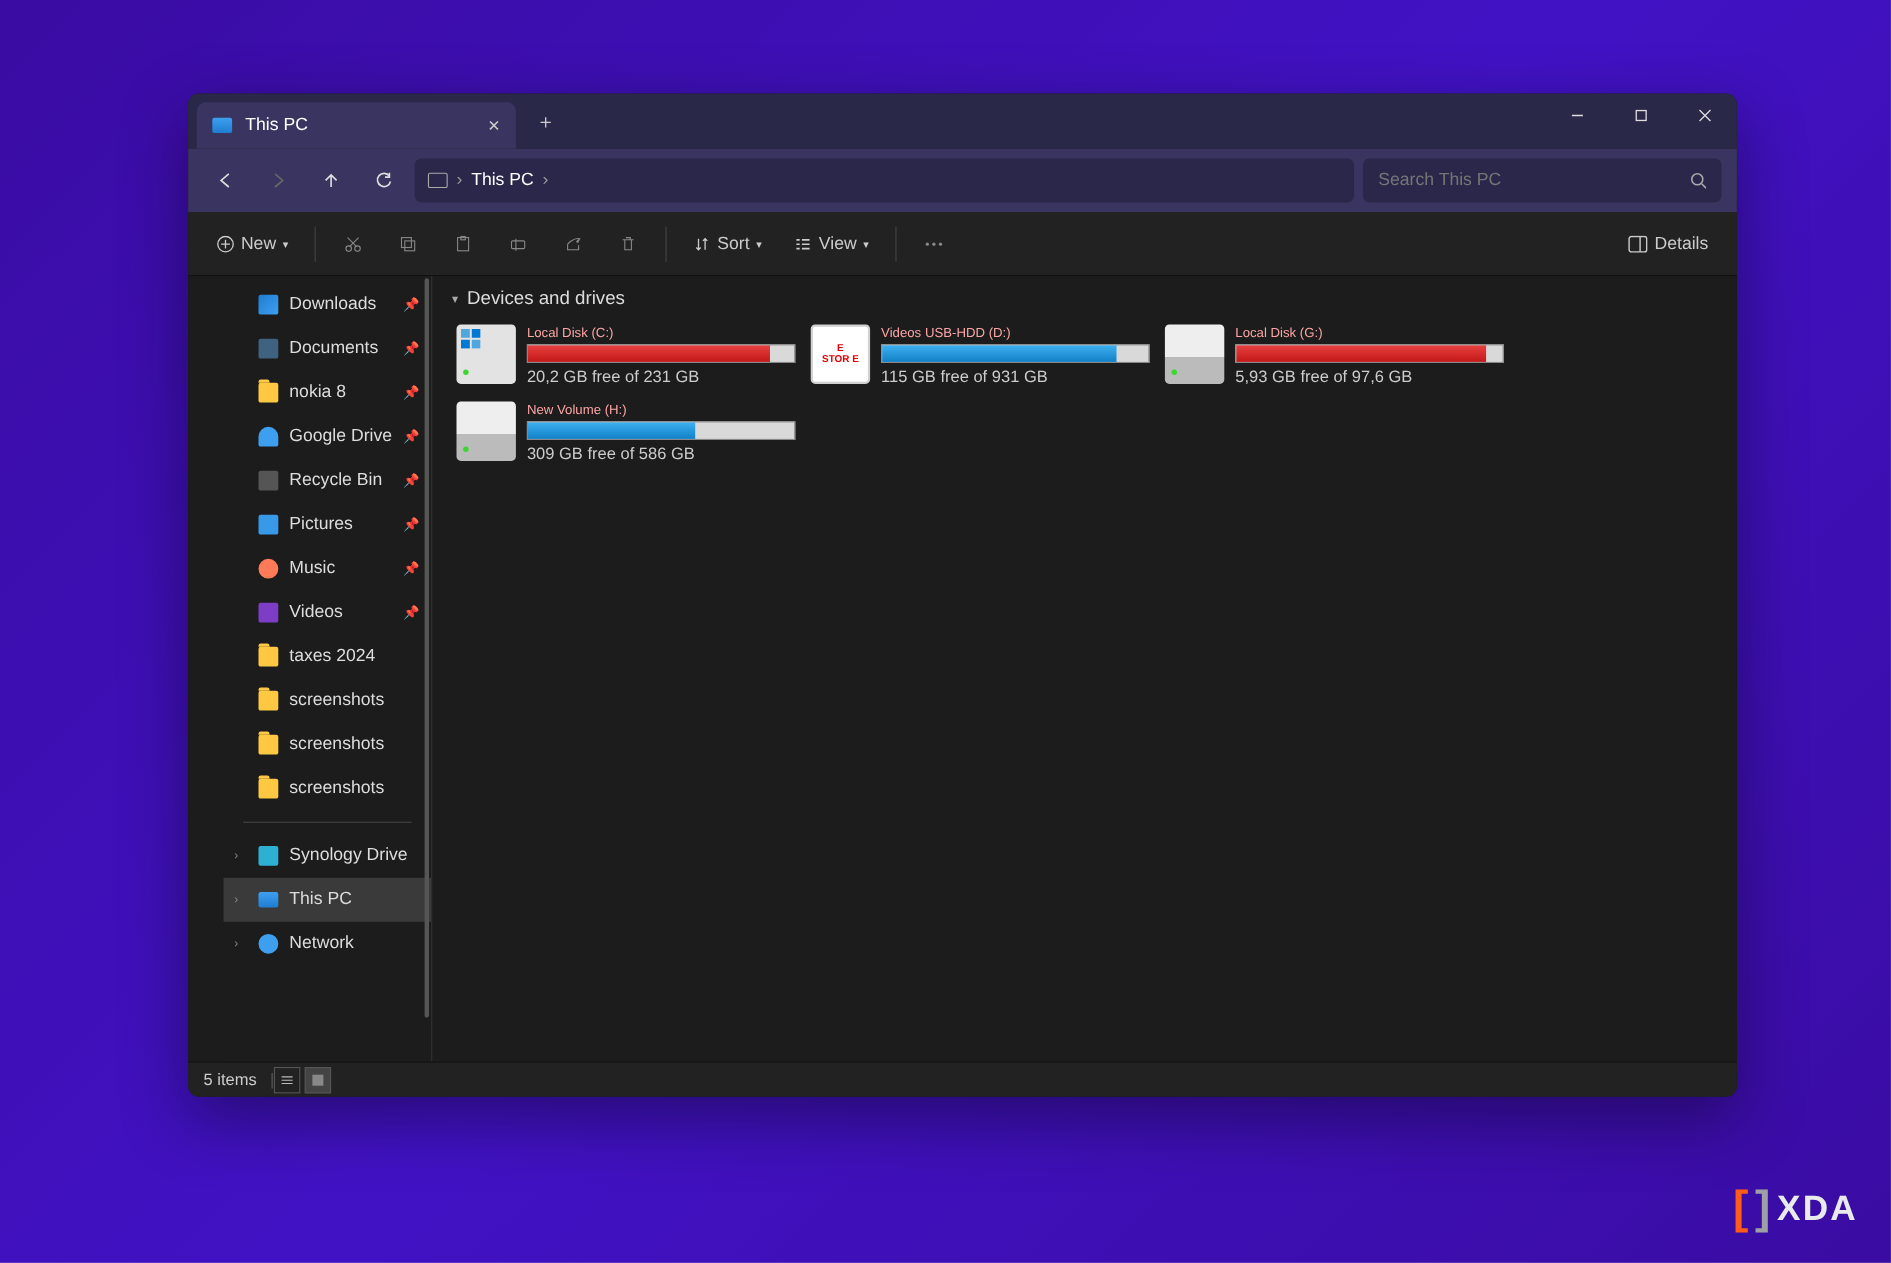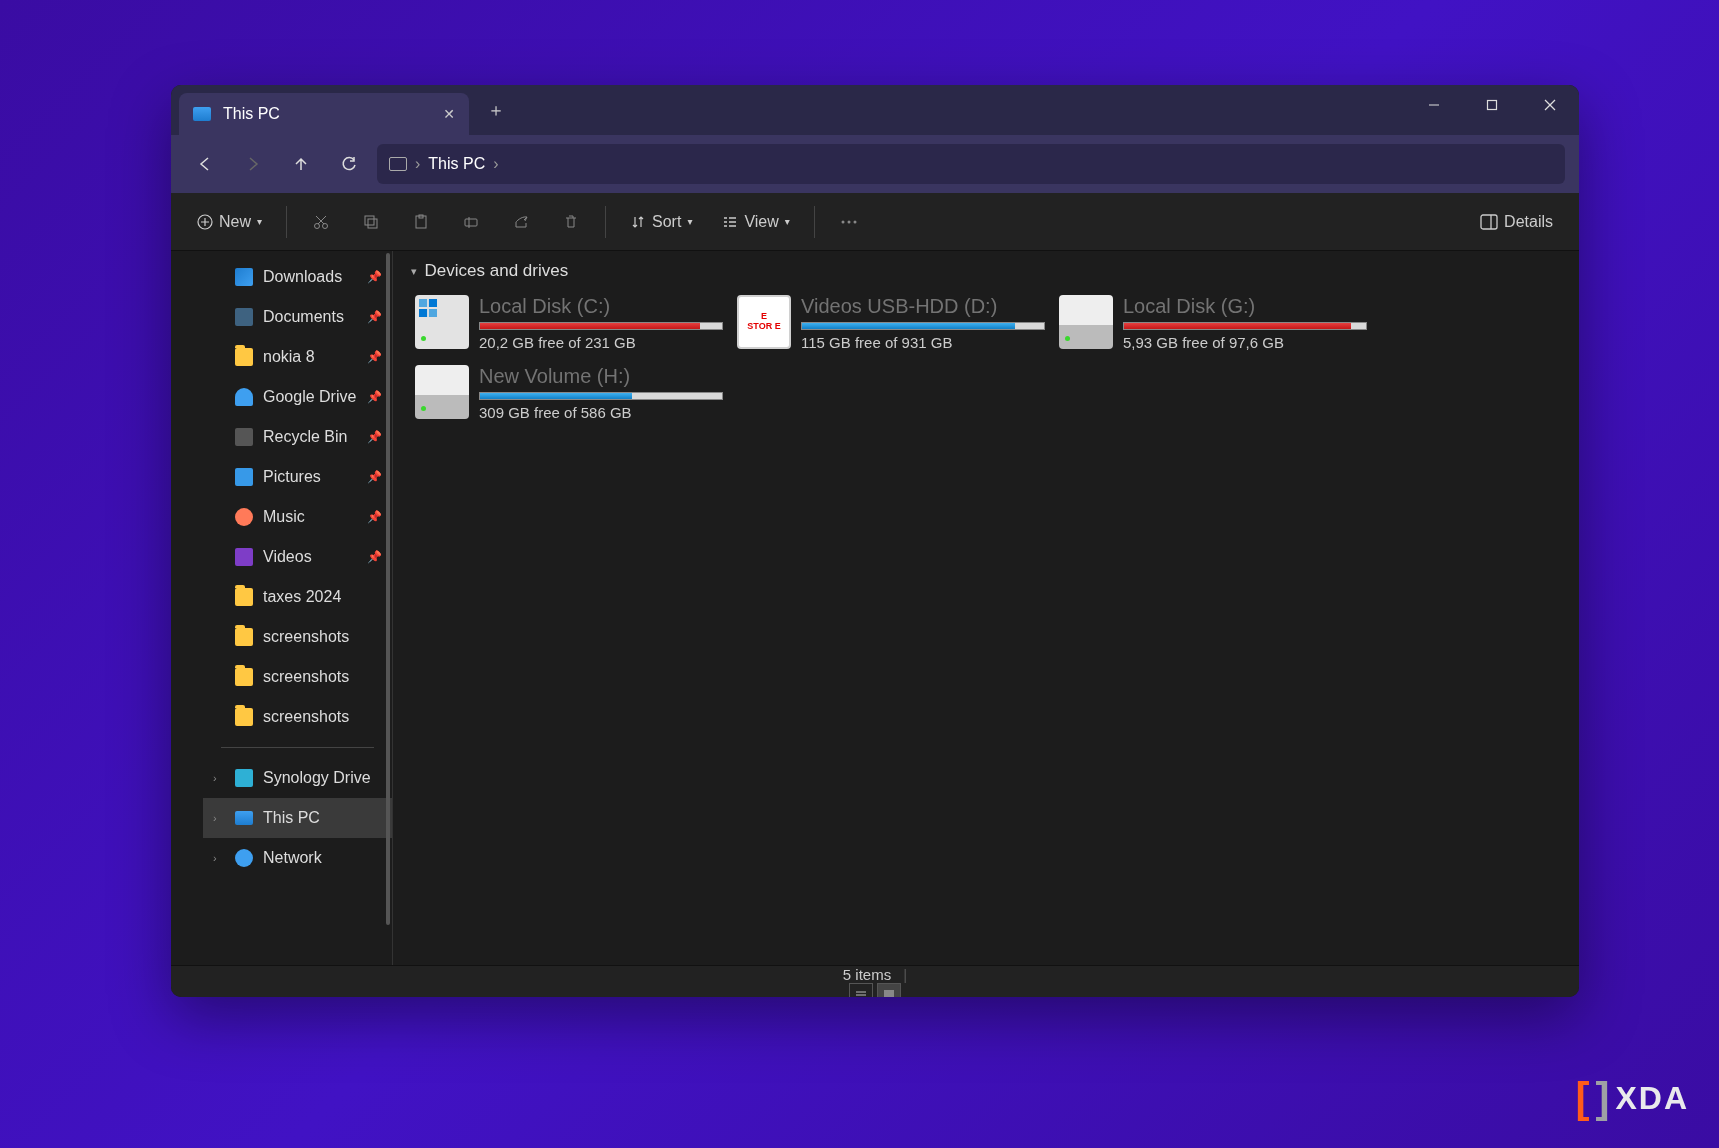--- a/index.html
+++ b/index.html
@@ -188,40 +188,38 @@
 }
 .drive-iconbox.hdd { background: linear-gradient(180deg,#eee 55%, #bbb 55%); }
 .drive-iconbox.win::after {
   content:''; position:absolute; top:4px; left:4px; width:18px; height:18px;
   background: conic-gradient(#0078d4 0 25%, #50a7e0 0 50%, #0078d4 0 75%, #50a7e0 0);
   clip-path: polygon(0 0, 45% 0, 45% 45%, 0 45%, 0 55%, 45% 55%, 45% 100%, 0 100%, 0 0, 55% 0, 55% 45%, 100% 45%, 100% 55%, 55% 55%, 55% 100%, 100% 100%, 100% 0);
 }
 .drive-iconbox.estore { background:#fff; border:2px solid #d0d0d0; color:#e40000; font-size:9px; font-weight:bold; text-align:center; line-height:1.1; }
 .drive-iconbox .led { position:absolute; bottom:8px; left:6px; width:5px; height:5px; background:#3ad82e; border-radius:50%; }
 .drive-info { flex: 1; display: flex; flex-direction: column; gap: 4px; }
-.drive-name { color: #737373; font-size: 20px; }
+.drive-name { color: #fca5a5; font-size: 12px; }
 .drive-bar {
   height: 18px; width: 100%; background: #d9d9d9; position: relative; border: 1px solid #888;
 }
 .drive-fill { height: 100%; }
 .drive-fill.red { background: linear-gradient(180deg, #e74040, #c41818); }
 .drive-fill.blue { background: linear-gradient(180deg, #3eb0f0, #1180c7); }
 .drive-free { color: #ccc; font-size: 15px; }
 
 .statusbar {
   height: 32px;
   background: #222;
   border-top: 1px solid #111;
   display: flex;
   align-items: center;
   padding: 0 14px;
   color: #ccc;
   font-size: 15px;
-  justify-content: space-between;
-  flex-direction: column;
 }
 .status-views { display:flex; gap:4px; }
 .view-mode-btn { width:24px; height:24px; display:flex; align-items:center; justify-content:center; border:1px solid #555; cursor:pointer; }
 .view-mode-btn.active { background:#444; }
 
 .watermark {
   position: absolute;
   right: 30px;
   bottom: 26px;
   display: flex;
@@ -286,20 +284,27 @@
       <svg width="18" height="18">
           <path d="M14 5 A6 6 0 1 0 15 10" fill="none" stroke="currentColor" stroke-width="1.5"></path>
           <path d="M14 2 V6 H10" fill="none" stroke="currentColor" stroke-width="1.5"></path>
         </svg>
     </div>
     <div class="addressbar">
       <div class="addr-icon"></div>
       <span class="addr-chevron">›</span>
       <span class="addr-text">This PC</span>
       <span class="addr-chevron">›</span>
+    </div>
+    <div class="searchbox">
+      <input type="text" placeholder="Search This PC" style="">
+      <svg width="16" height="16">
+          <circle cx="7" cy="7" r="5" fill="none" stroke="currentColor" stroke-width="1.4"></circle>
+          <line x1="11" y1="11" x2="15" y2="15" stroke="currentColor" stroke-width="1.4"></line>
+        </svg>
     </div>
   </div>
 
   <div class="toolbar">
     <div class="tool-btn">
       <svg width="16" height="16">
           <circle cx="8" cy="8" r="7" fill="none" stroke="currentColor" stroke-width="1.2"></circle>
           <line x1="8" y1="4" x2="8" y2="12" stroke="currentColor" stroke-width="1.2"></line>
           <line x1="4" y1="8" x2="12" y2="8" stroke="currentColor" stroke-width="1.2"></line>
         </svg>

